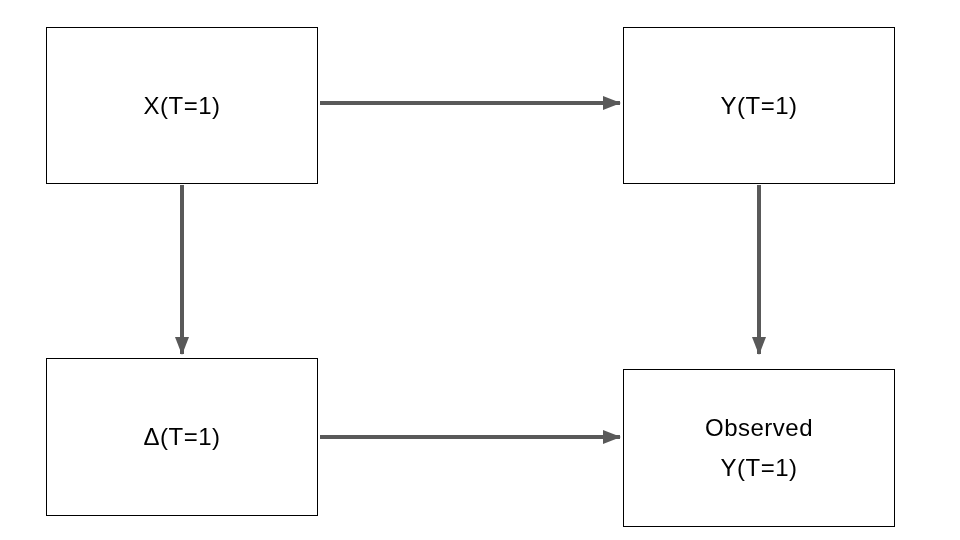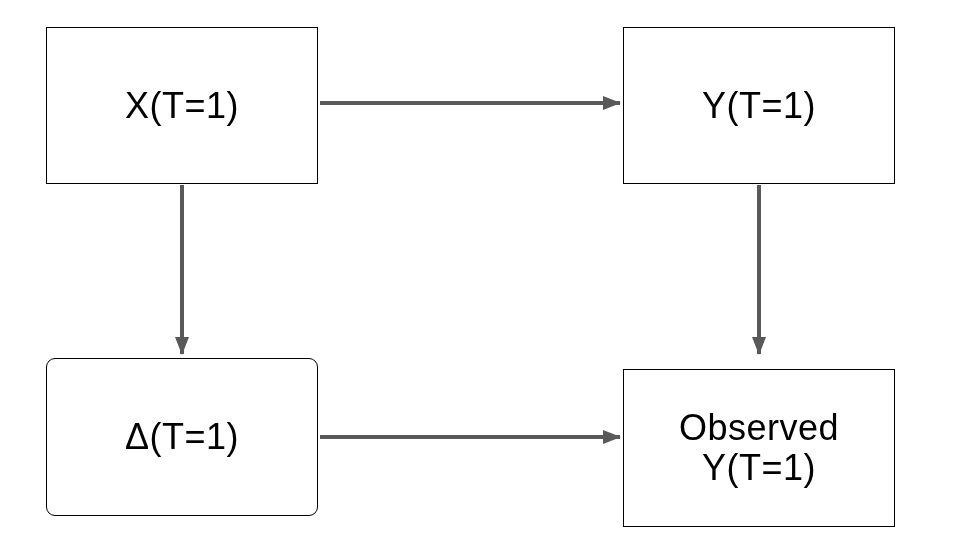--- a/index.html
+++ b/index.html
@@ -21,27 +21,27 @@
     position: absolute;
     box-sizing: border-box;
     border: 1.5px solid #000000;
     background: #ffffff;
     display: flex;
     flex-direction: column;
     align-items: center;
     justify-content: center;
     text-align: center;
     color: #000000;
-    font-size: 36px;
+    font-size: 24px;
     line-height: 40px;
     letter-spacing: 0.5px;
   }
   .node-x       { left: 46px;  top: 27px;  width: 272px; height: 157px; }
   .node-y       { left: 623px; top: 27px;  width: 272px; height: 157px; }
-  .node-delta   { left: 46px;  top: 358px; width: 272px; height: 158px; border-radius: 9px; }
+  .node-delta   { left: 46px;  top: 358px; width: 272px; height: 158px; }
   .node-obs-y   { left: 623px; top: 358px; width: 272px; height: 158px; margin-top: 11px; }
   .arrow-layer {
     position: absolute;
     left: 0;
     top: 0;
     width: 960px;
     height: 540px;
     pointer-events: none;
   }
 </style>

